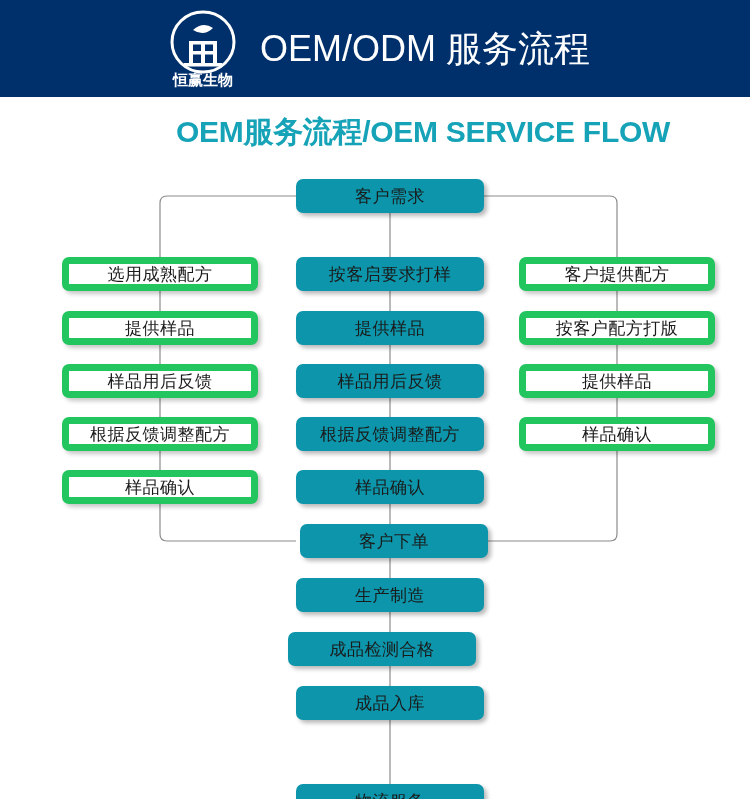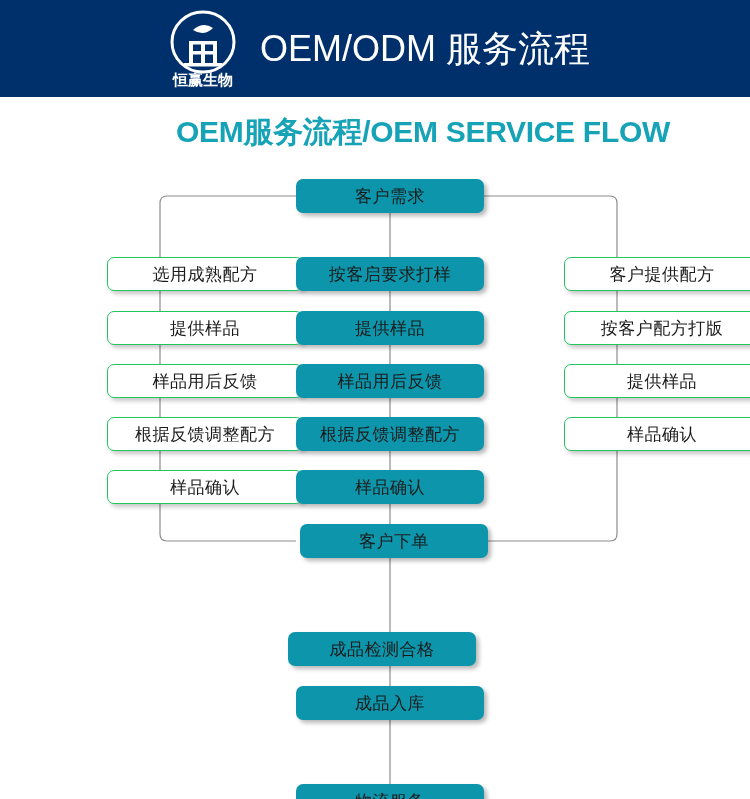--- a/index.html
+++ b/index.html
@@ -89,23 +89,22 @@
     border-radius: 7px;
     white-space: nowrap;
   }
   .node-teal {
     background: #0d96ab;
     border: none;
     box-shadow: 3px 3px 4px rgba(0,0,0,0.28);
   }
   .node-white {
     background: #ffffff;
-    border: 1px solid #22c55e;
+    border: 7px solid #22c55e;
     box-shadow: 3px 3px 4px rgba(0,0,0,0.22);
-    margin-left: 45px;
   }
 </style>
 </head>
 <body>
 
 <div id="header-banner">
   <div id="brand-logo">
     <svg width="86" height="82" viewBox="0 0 86 82" aria-hidden="true">
       <ellipse cx="43" cy="34" rx="31" ry="30" fill="none" stroke="#ffffff" stroke-width="3"></ellipse>
       <path d="M33 22 q10 -9 20 -2 q-9 9 -20 2 z" fill="#ffffff"></path>
@@ -158,17 +157,18 @@
   <div class="node node-white" style="left:519px; top:417px; width:196px; height:34px;">样品确认</div>
 
   <div class="node node-teal" style="left:296px; top:257px; width:188px; height:34px;">按客启要求打样</div>
   <div class="node node-teal" style="left:296px; top:311px; width:188px; height:34px;">提供样品</div>
   <div class="node node-teal" style="left:296px; top:364px; width:188px; height:34px;">样品用后反馈</div>
   <div class="node node-teal" style="left:296px; top:417px; width:188px; height:34px;">根据反馈调整配方</div>
   <div class="node node-teal" style="left:296px; top:470px; width:188px; height:34px;">样品确认</div>
 
   <div class="node node-teal" style="left:300px; top:524px; width:188px; height:34px;">客户下单</div>
 
+  <div class="node node-teal" style="left:296px; top:578px; width:188px; height:34px;">生产制造</div>
   <div class="node node-teal" style="left:288px; top:632px; width:188px; height:34px;">成品检测合格</div>
   <div class="node node-teal" style="left:296px; top:686px; width:188px; height:34px;">成品入库</div>
   <div class="node node-teal" style="left:296px; top:784px; width:188px; height:34px;">物流服务</div>
 
 </div>
 
 </body></html>

